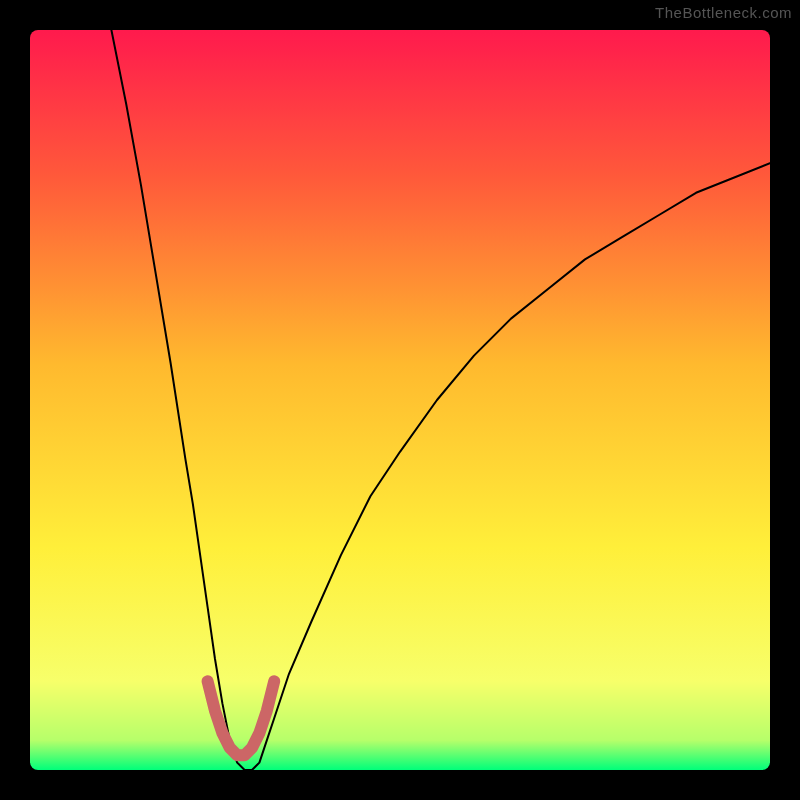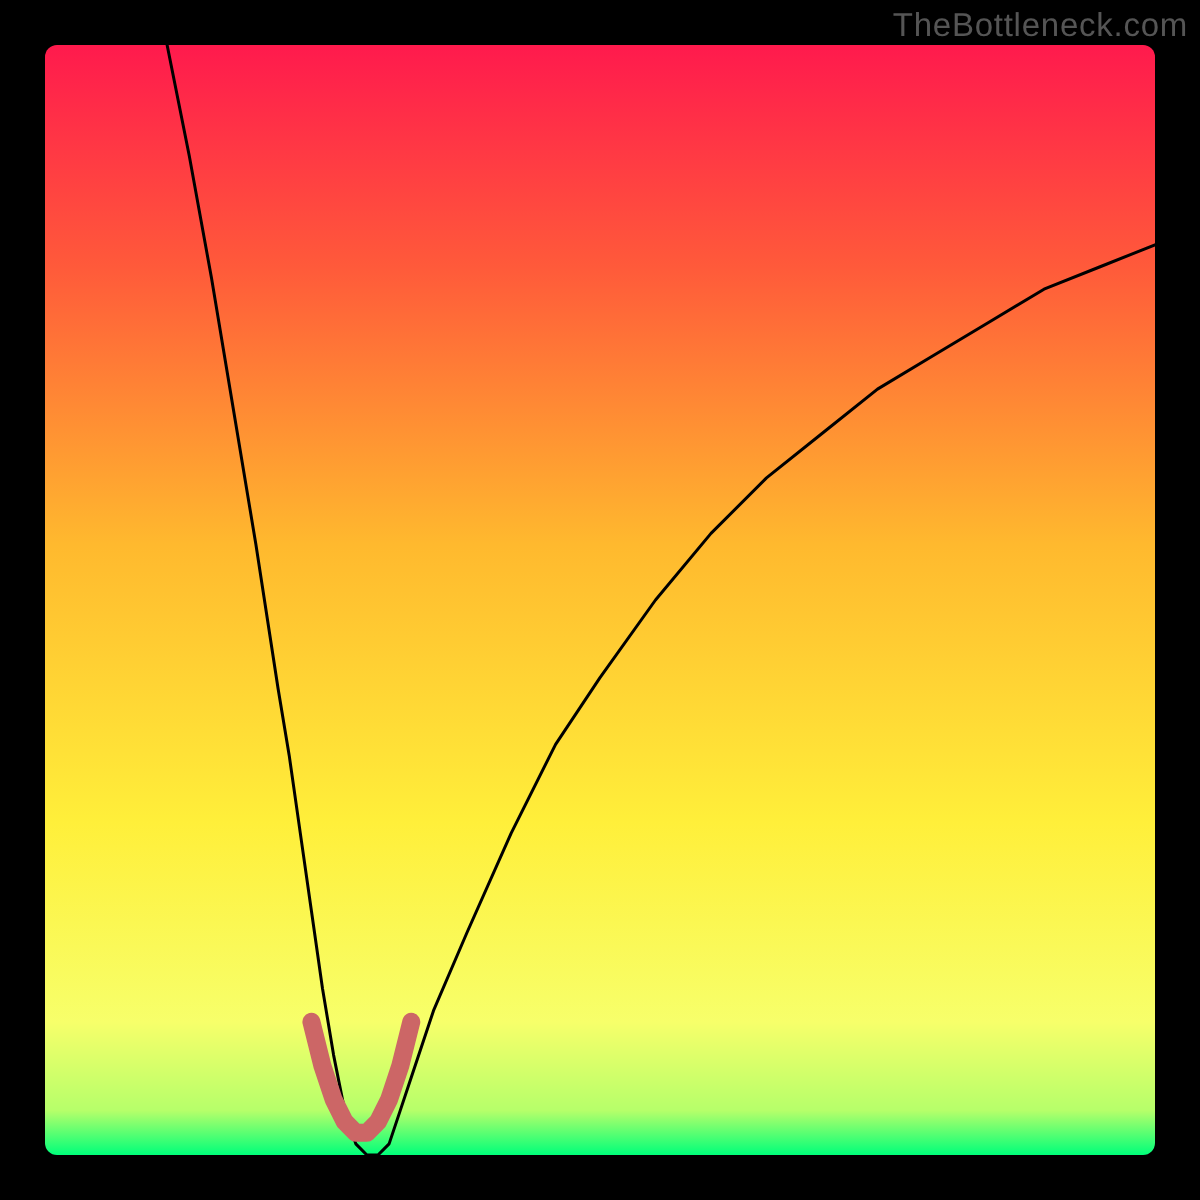--- a/index.html
+++ b/index.html
@@ -15,21 +15,21 @@
     position: relative;
     width: 800px;
     height: 800px;
     background: #000;
   }
   .attribution {
     position: absolute;
     top: 4px;
     right: 8px;
     color: #555;
-    font-size: 22px;
+    font-size: 15px;
     font-weight: 500;
     letter-spacing: 0.5px;
     z-index: 10;
   }
   .plot-wrap {
     position: absolute;
     left: 30px;
     top: 30px;
     width: 740px;
     height: 740px;

